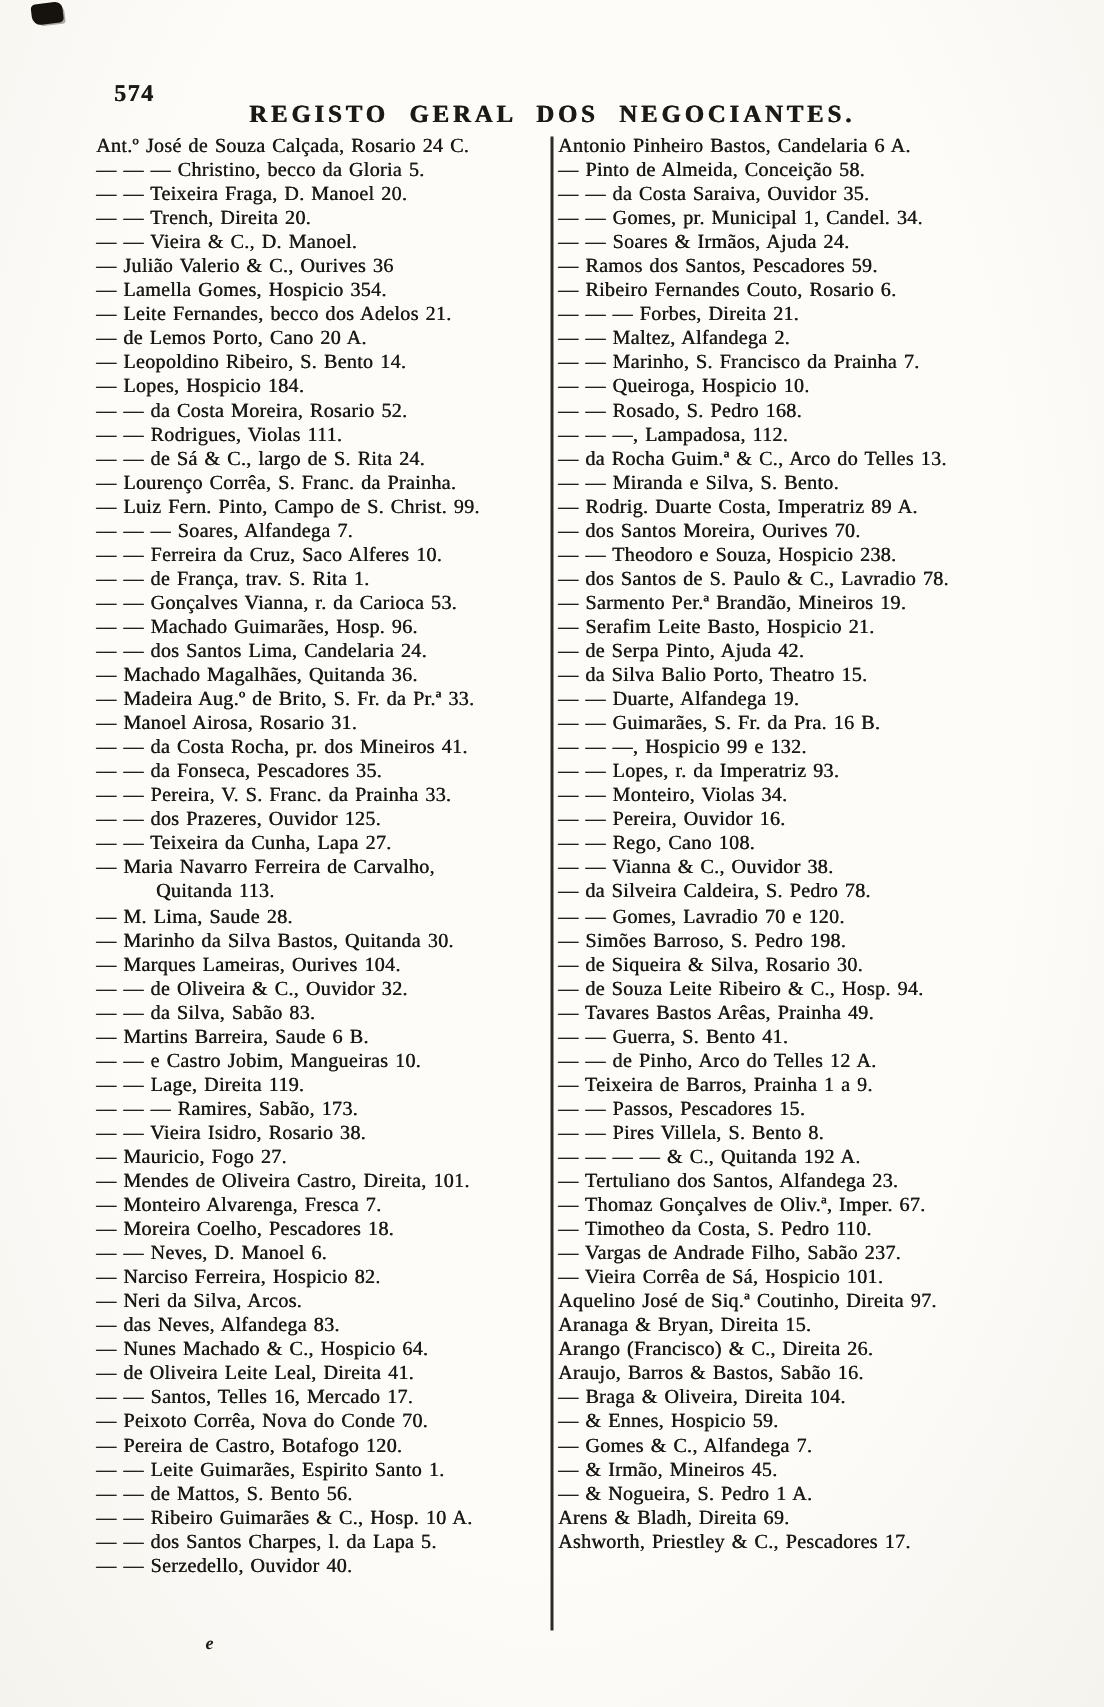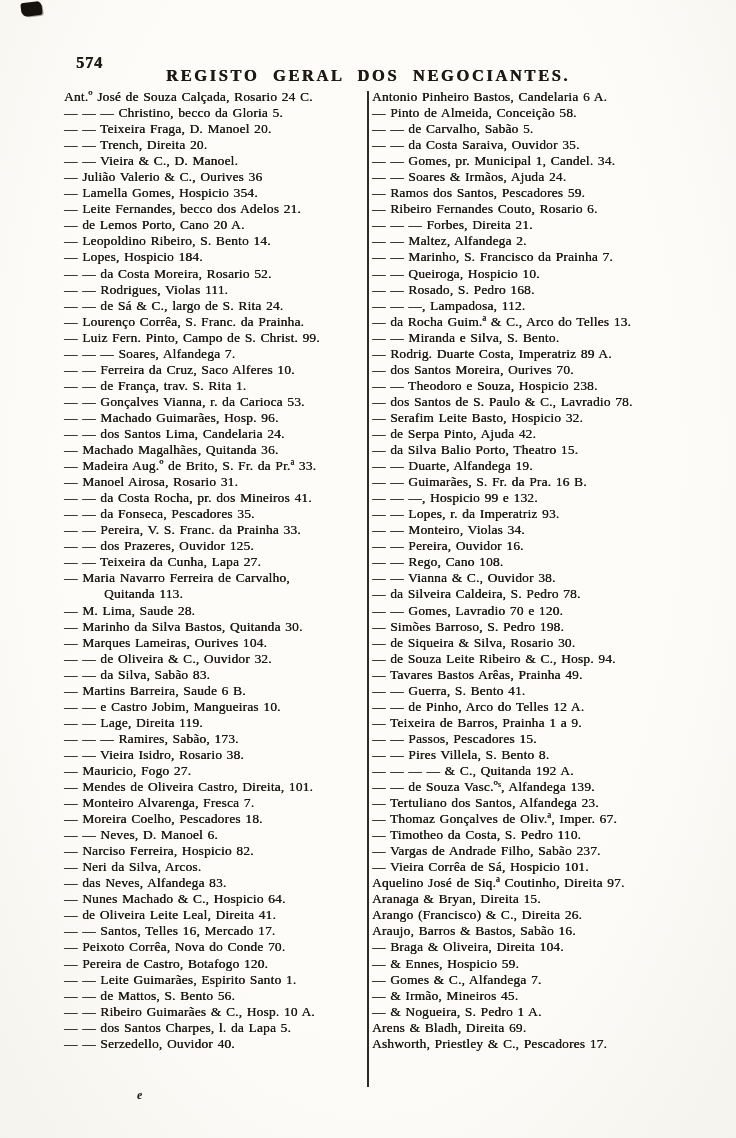--- a/index.html
+++ b/index.html
@@ -125,39 +125,39 @@
         <div class="entry">— — de Mattos, S. Bento 56.</div>
         <div class="entry">— — Ribeiro Guimarães &amp; C., Hosp. 10 A.</div>
         <div class="entry">— — dos Santos Charpes, l. da Lapa 5.</div>
         <div class="entry">— — Serzedello, Ouvidor 40.</div>
       </div>
     <div class="divider"></div>
     <div class="col col-right">
 
     <div class="entry">Antonio Pinheiro Bastos, Candelaria 6 A.</div>
         <div class="entry">— Pinto de Almeida, Conceição 58.</div>
-        <div class="entry">— — de Carvalho, Sabão 5.</div>
         <div class="entry">— — da Costa Saraiva, Ouvidor 35.</div>
         <div class="entry">— — Gomes, pr. Municipal 1, Candel. 34.</div>
         <div class="entry">— — Soares &amp; Irmãos, Ajuda 24.</div>
         <div class="entry">— Ramos dos Santos, Pescadores 59.</div>
         <div class="entry">— Ribeiro Fernandes Couto, Rosario 6.</div>
         <div class="entry">— — — Forbes, Direita 21.</div>
         <div class="entry">— — Maltez, Alfandega 2.</div>
         <div class="entry">— — Marinho, S. Francisco da Prainha 7.</div>
         <div class="entry">— — Queiroga, Hospicio 10.</div>
         <div class="entry">— — Rosado, S. Pedro 168.</div>
         <div class="entry">— — —, Lampadosa, 112.</div>
         <div class="entry">— da Rocha Guim.ª &amp; C., Arco do Telles 13.</div>
         <div class="entry">— — Miranda e Silva, S. Bento.</div>
         <div class="entry">— Rodrig. Duarte Costa, Imperatriz 89 A.</div>
         <div class="entry">— dos Santos Moreira, Ourives 70.</div>
         <div class="entry">— — Theodoro e Souza, Hospicio 238.</div>
         <div class="entry">— dos Santos de S. Paulo &amp; C., Lavradio 78.</div>
-        <div class="entry">— Serafim Leite Basto, Hospicio 32.</div>
+        <div class="entry">— Sarmento Per.ª Brandão, Mineiros 19.</div>
+        <div class="entry">— Serafim Leite Basto, Hospicio 21.</div>
         <div class="entry">— de Serpa Pinto, Ajuda 42.</div>
         <div class="entry">— da Silva Balio Porto, Theatro 15.</div>
         <div class="entry">— — Duarte, Alfandega 19.</div>
         <div class="entry">— — Guimarães, S. Fr. da Pra. 16 B.</div>
         <div class="entry">— — —, Hospicio 99 e 132.</div>
         <div class="entry">— — Lopes, r. da Imperatriz 93.</div>
         <div class="entry">— — Monteiro, Violas 34.</div>
         <div class="entry">— — Pereira, Ouvidor 16.</div>
         <div class="entry">— — Rego, Cano 108.</div>
         <div class="entry">— — Vianna &amp; C., Ouvidor 38.</div>
@@ -166,21 +166,20 @@
         <div class="entry">— Simões Barroso, S. Pedro 198.</div>
         <div class="entry">— de Siqueira &amp; Silva, Rosario 30.</div>
         <div class="entry">— de Souza Leite Ribeiro &amp; C., Hosp. 94.</div>
         <div class="entry">— Tavares Bastos Arêas, Prainha 49.</div>
         <div class="entry">— — Guerra, S. Bento 41.</div>
         <div class="entry">— — de Pinho, Arco do Telles 12 A.</div>
         <div class="entry">— Teixeira de Barros, Prainha 1 a 9.</div>
         <div class="entry">— — Passos, Pescadores 15.</div>
         <div class="entry">— — Pires Villela, S. Bento 8.</div>
         <div class="entry">— — — — &amp; C., Quitanda 192 A.</div>
-        <div class="entry">— — de Souza Vasc.ºˢ, Alfandega 139.</div>
         <div class="entry">— Tertuliano dos Santos, Alfandega 23.</div>
         <div class="entry">— Thomaz Gonçalves de Oliv.ª, Imper. 67.</div>
         <div class="entry">— Timotheo da Costa, S. Pedro 110.</div>
         <div class="entry">— Vargas de Andrade Filho, Sabão 237.</div>
         <div class="entry">— Vieira Corrêa de Sá, Hospicio 101.</div>
         <div class="entry">Aquelino José de Siq.ª Coutinho, Direita 97.</div>
         <div class="entry">Aranaga &amp; Bryan, Direita 15.</div>
         <div class="entry">Arango (Francisco) &amp; C., Direita 26.</div>
         <div class="entry">Araujo, Barros &amp; Bastos, Sabão 16.</div>
         <div class="entry">— Braga &amp; Oliveira, Direita 104.</div>

